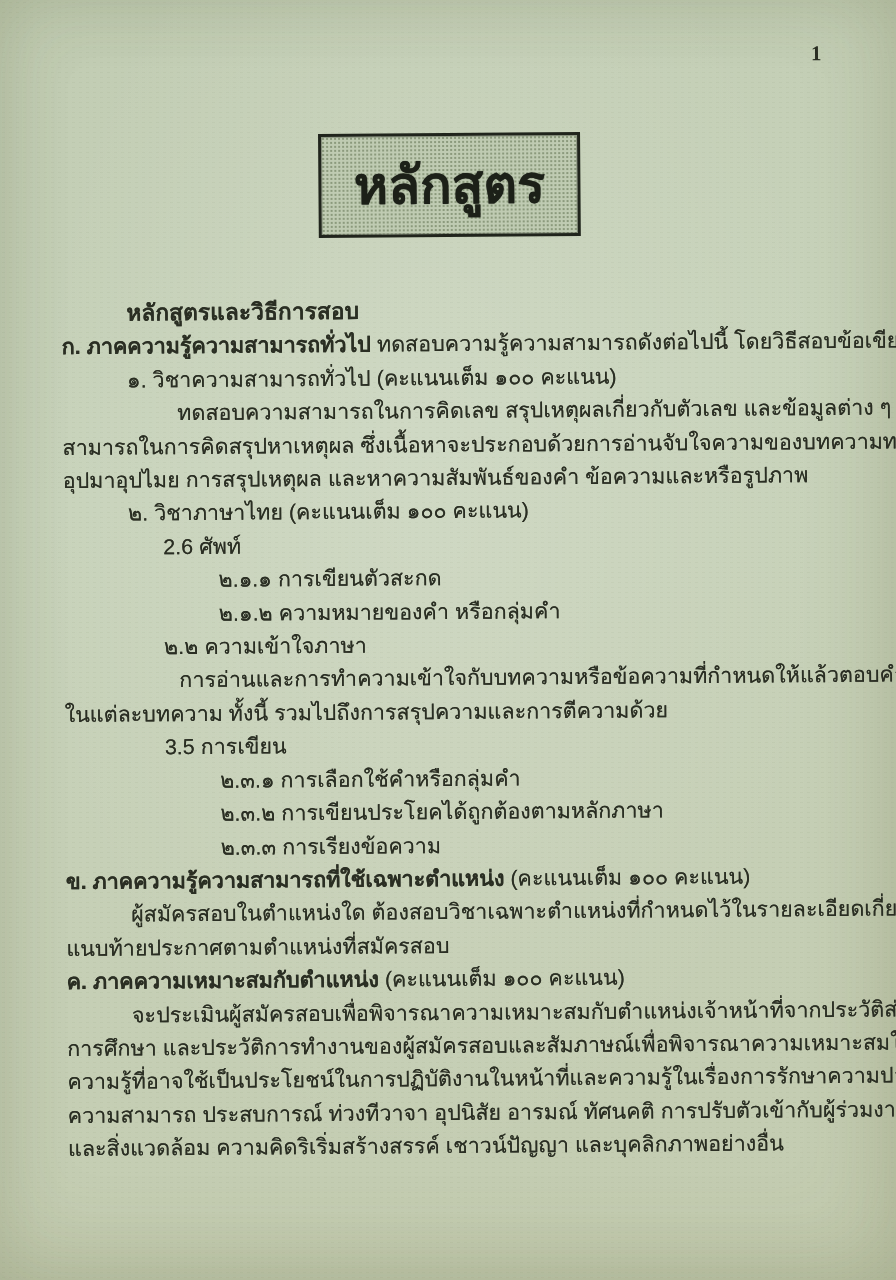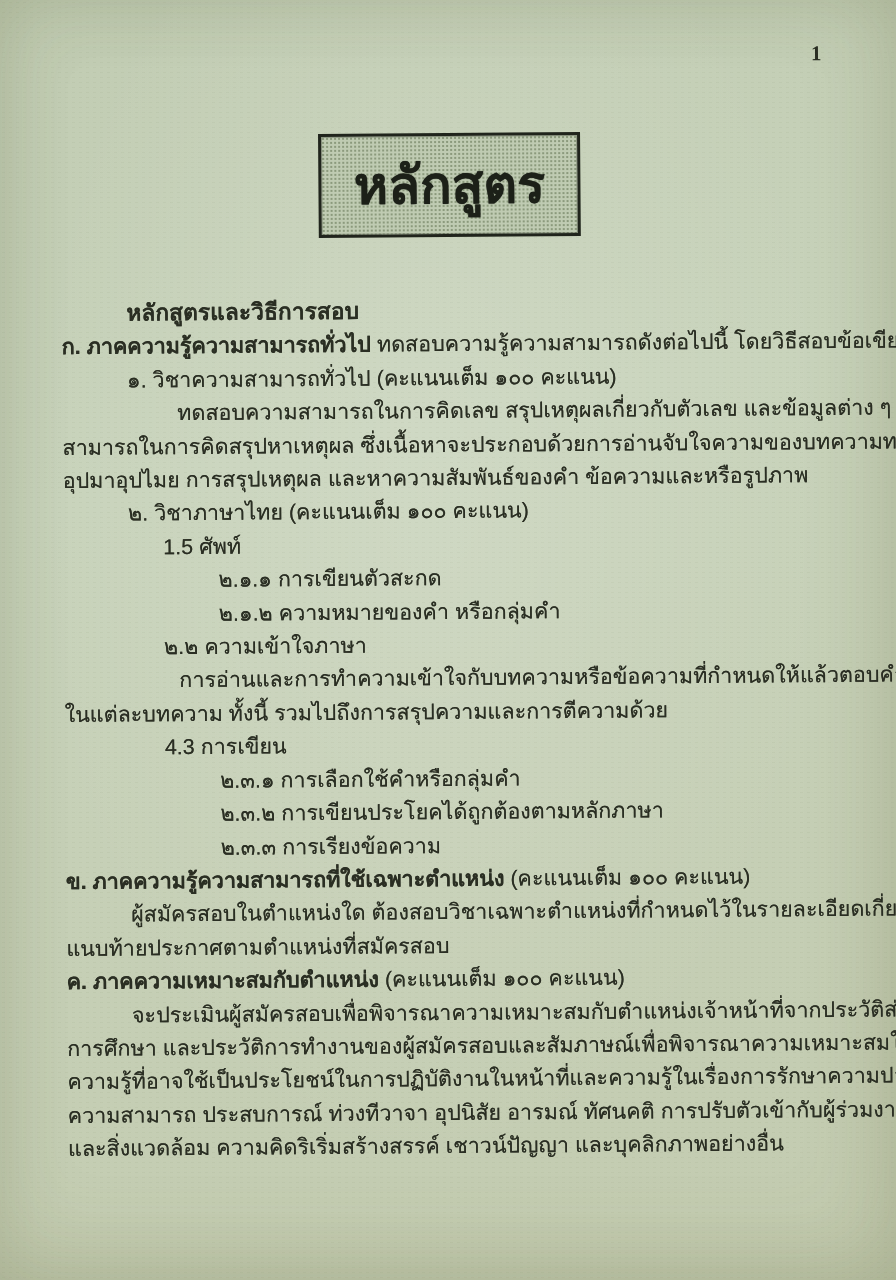--- a/index.html
+++ b/index.html
@@ -63,27 +63,27 @@
   </div>
 
   <div class="doc-body">
     <div class="line i1 heading"><span class="lead">หลักสูตรและวิธีการสอบ</span><span class="rest"></span></div>
     <div class="line i0"><span class="lead">ก. ภาคความรู้ความสามารถทั่วไป</span><span class="rest"> ทดสอบความรู้ความสามารถดังต่อไปนี้ โดยวิธีสอบข้อเขียน</span></div>
     <div class="line i1"><span class="lead"></span><span class="rest">๑. วิชาความสามารถทั่วไป (คะแนนเต็ม ๑๐๐ คะแนน)</span></div>
     <div class="line ip"><span class="lead"></span><span class="rest">ทดสอบความสามารถในการคิดเลข สรุปเหตุผลเกี่ยวกับตัวเลข และข้อมูลต่าง ๆ ทดสอบความ</span></div>
     <div class="line i0"><span class="lead"></span><span class="rest">สามารถในการคิดสรุปหาเหตุผล ซึ่งเนื้อหาจะประกอบด้วยการอ่านจับใจความของบทความทางสังคมศาสตร์</span></div>
     <div class="line i0"><span class="lead"></span><span class="rest">อุปมาอุปไมย การสรุปเหตุผล และหาความสัมพันธ์ของคำ ข้อความและหรือรูปภาพ</span></div>
     <div class="line i1"><span class="lead"></span><span class="rest">๒. วิชาภาษาไทย (คะแนนเต็ม ๑๐๐ คะแนน)</span></div>
-    <div class="line i2"><span class="lead"></span><span class="rest">1.5 ศัพท์</span></div>
+    <div class="line i2"><span class="lead"></span><span class="rest">2.6 ศัพท์</span></div>
     <div class="line i3"><span class="lead"></span><span class="rest">๒.๑.๑ การเขียนตัวสะกด</span></div>
     <div class="line i3"><span class="lead"></span><span class="rest">๒.๑.๒ ความหมายของคำ หรือกลุ่มคำ</span></div>
     <div class="line i2"><span class="lead"></span><span class="rest">๒.๒ ความเข้าใจภาษา</span></div>
     <div class="line ip"><span class="lead"></span><span class="rest">การอ่านและการทำความเข้าใจกับบทความหรือข้อความที่กำหนดให้แล้วตอบคำถามที่ตามมา</span></div>
     <div class="line i0"><span class="lead"></span><span class="rest">ในแต่ละบทความ ทั้งนี้ รวมไปถึงการสรุปความและการตีความด้วย</span></div>
-    <div class="line i2"><span class="lead"></span><span class="rest">4.3 การเขียน</span></div>
+    <div class="line i2"><span class="lead"></span><span class="rest">3.5 การเขียน</span></div>
     <div class="line i3"><span class="lead"></span><span class="rest">๒.๓.๑ การเลือกใช้คำหรือกลุ่มคำ</span></div>
     <div class="line i3"><span class="lead"></span><span class="rest">๒.๓.๒ การเขียนประโยคได้ถูกต้องตามหลักภาษา</span></div>
     <div class="line i3"><span class="lead"></span><span class="rest">๒.๓.๓ การเรียงข้อความ</span></div>
     <div class="line i0"><span class="lead">ข. ภาคความรู้ความสามารถที่ใช้เฉพาะตำแหน่ง</span><span class="rest"> (คะแนนเต็ม ๑๐๐ คะแนน)</span></div>
     <div class="line i1"><span class="lead"></span><span class="rest">ผู้สมัครสอบในตำแหน่งใด ต้องสอบวิชาเฉพาะตำแหน่งที่กำหนดไว้ในรายละเอียดเกี่ยวกับการสอบ</span></div>
     <div class="line i0"><span class="lead"></span><span class="rest">แนบท้ายประกาศตามตำแหน่งที่สมัครสอบ</span></div>
     <div class="line i0"><span class="lead">ค. ภาคความเหมาะสมกับตำแหน่ง</span><span class="rest"> (คะแนนเต็ม ๑๐๐ คะแนน)</span></div>
     <div class="line i1"><span class="lead"></span><span class="rest">จะประเมินผู้สมัครสอบเพื่อพิจารณาความเหมาะสมกับตำแหน่งเจ้าหน้าที่จากประวัติส่วนตัว ประวัติ</span></div>
     <div class="line i0"><span class="lead"></span><span class="rest">การศึกษา และประวัติการทำงานของผู้สมัครสอบและสัมภาษณ์เพื่อพิจารณาความเหมาะสมในด้านต่าง ๆ เช่น</span></div>
     <div class="line i0"><span class="lead"></span><span class="rest">ความรู้ที่อาจใช้เป็นประโยชน์ในการปฏิบัติงานในหน้าที่และความรู้ในเรื่องการรักษาความปลอดภัยแห่งชาติ</span></div>

